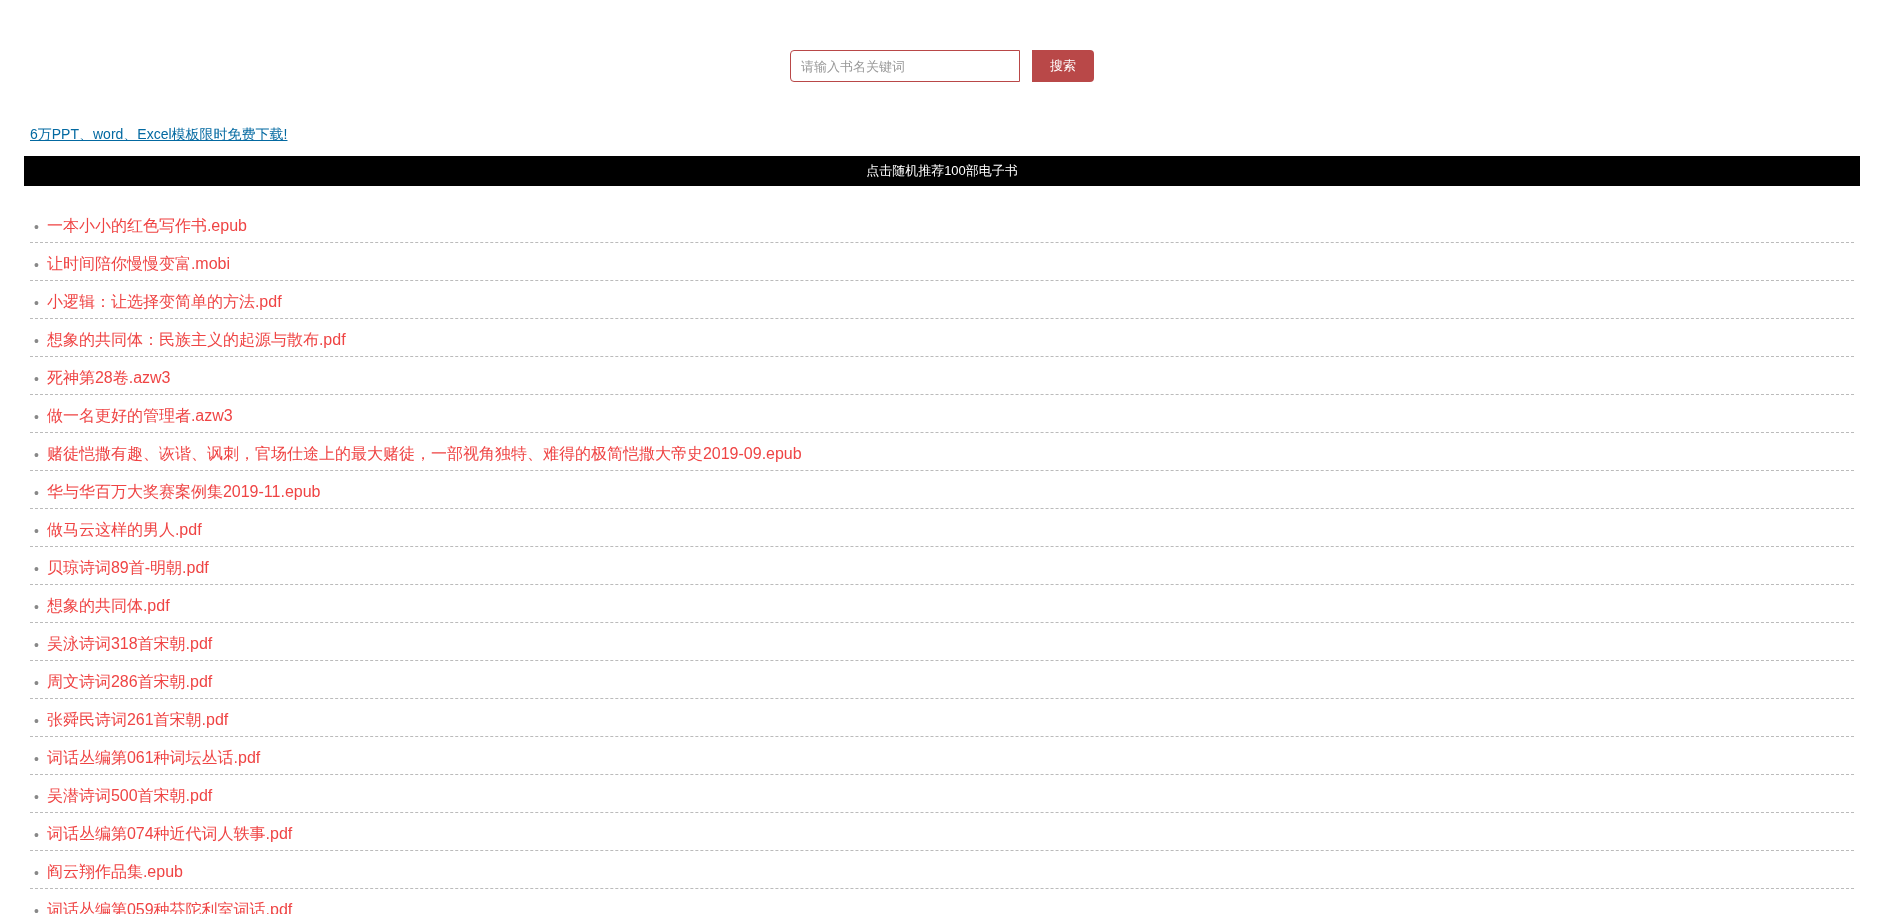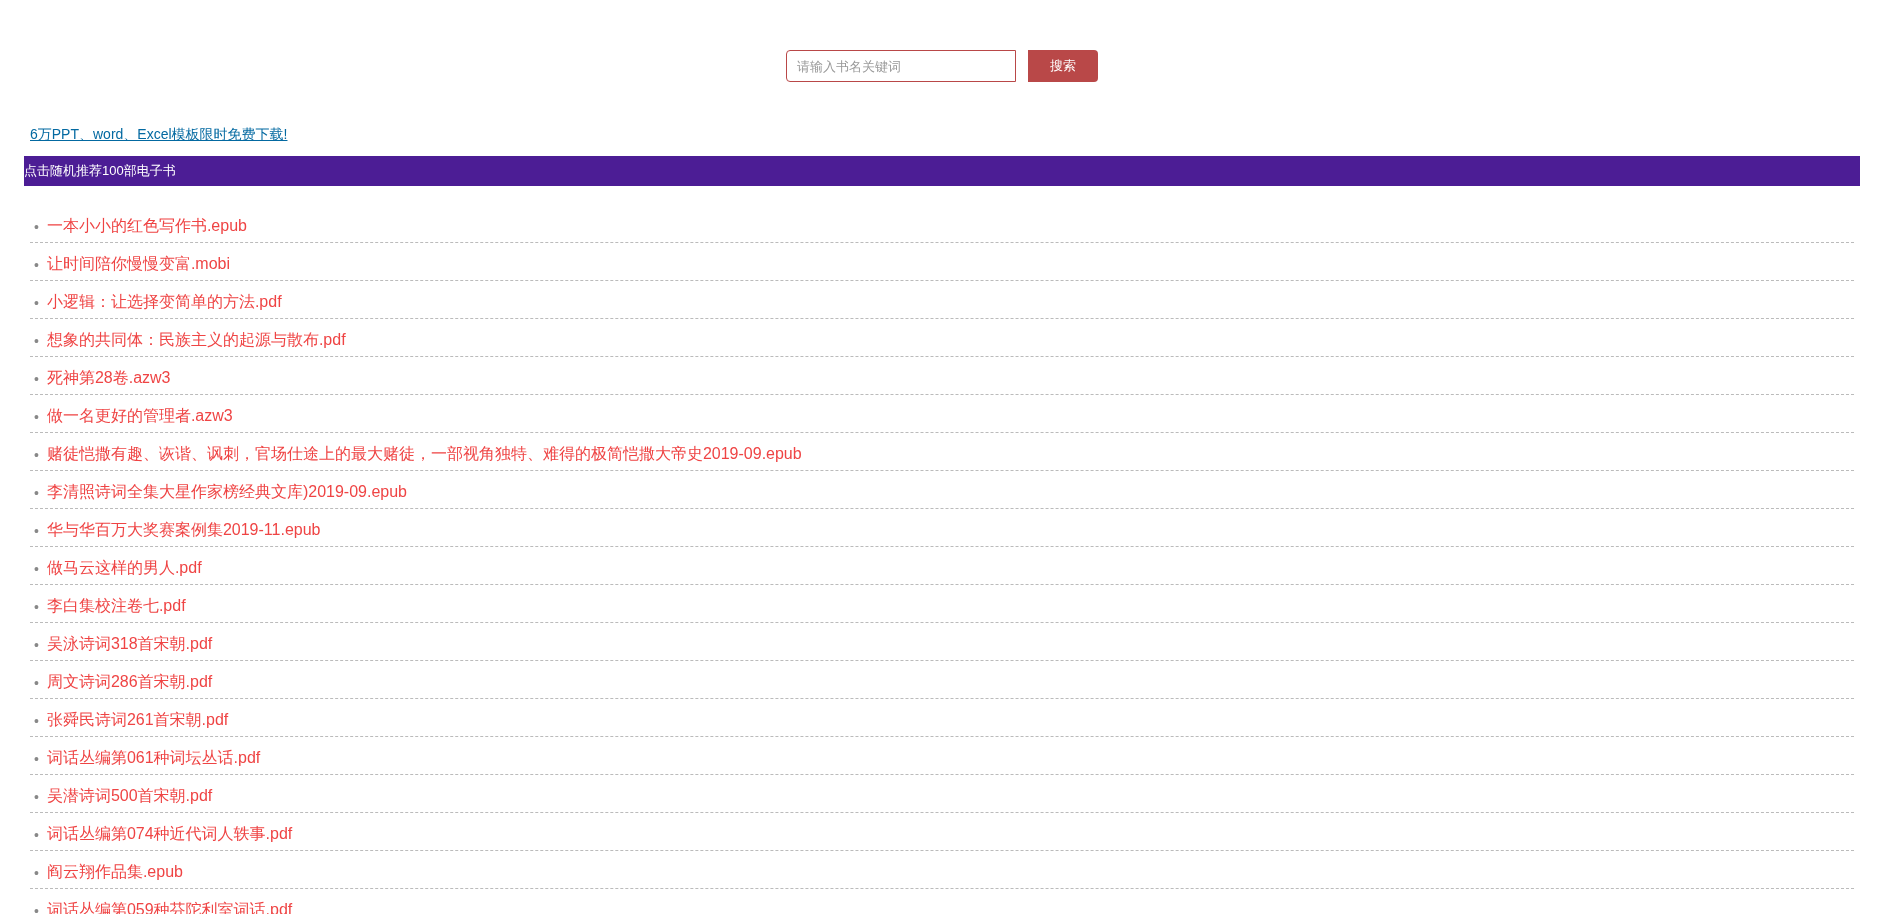--- a/index.html
+++ b/index.html
@@ -28,39 +28,40 @@
       border-radius: 4px 0 0 4px;
       padding: 0 10px;
       font-size: 13px;
       color: #333;
       outline: none;
     }
     .search-input::placeholder {
       color: #999;
     }
     .search-button {
-      width: 70px;
+      width: 62px;
       height: 32px;
       background: #b94848;
       color: #fff;
       border: none;
       border-radius: 0 4px 4px 0;
       font-size: 13px;
       cursor: pointer;
     }
     .promo-link {
       display: block;
       padding: 6px 12px;
       color: #0369a1;
       text-decoration: underline;
       font-size: 14px;
     }
     .banner {
-      background: #4c1d95;
+      background: #000000;
       color: #fff;
+      text-align: center;
       padding: 6px 0;
       margin: 0 12px;
       font-size: 13px;
       cursor: pointer;
     }
     .book-list {
       list-style: none;
       margin: 25px 12px 0 12px;
     }
     .book-item {
@@ -94,24 +95,24 @@
 <div class="banner">点击随机推荐100部电子书</div>
 
 <ul class="book-list">
     <li class="book-item">一本小小的红色写作书.epub</li>
     <li class="book-item">让时间陪你慢慢变富.mobi</li>
     <li class="book-item">小逻辑：让选择变简单的方法.pdf</li>
     <li class="book-item">想象的共同体：民族主义的起源与散布.pdf</li>
     <li class="book-item">死神第28卷.azw3</li>
     <li class="book-item">做一名更好的管理者.azw3</li>
     <li class="book-item">赌徒恺撒有趣、诙谐、讽刺，官场仕途上的最大赌徒，一部视角独特、难得的极简恺撒大帝史2019-09.epub</li>
-    <li class="book-item">李清照诗词全集大星作家榜经典文库)2019-09.epub</li>
     <li class="book-item">华与华百万大奖赛案例集2019-11.epub</li>
     <li class="book-item">做马云这样的男人.pdf</li>
-    <li class="book-item">李白集校注卷七.pdf</li>
+    <li class="book-item">贝琼诗词89首-明朝.pdf</li>
+    <li class="book-item">想象的共同体.pdf</li>
     <li class="book-item">吴泳诗词318首宋朝.pdf</li>
     <li class="book-item">周文诗词286首宋朝.pdf</li>
     <li class="book-item">张舜民诗词261首宋朝.pdf</li>
     <li class="book-item">词话丛编第061种词坛丛话.pdf</li>
     <li class="book-item">吴潜诗词500首宋朝.pdf</li>
     <li class="book-item">词话丛编第074种近代词人轶事.pdf</li>
     <li class="book-item">阎云翔作品集.epub</li>
     <li class="book-item">词话丛编第059种芬陀利室词话.pdf</li>
   </ul>
 

